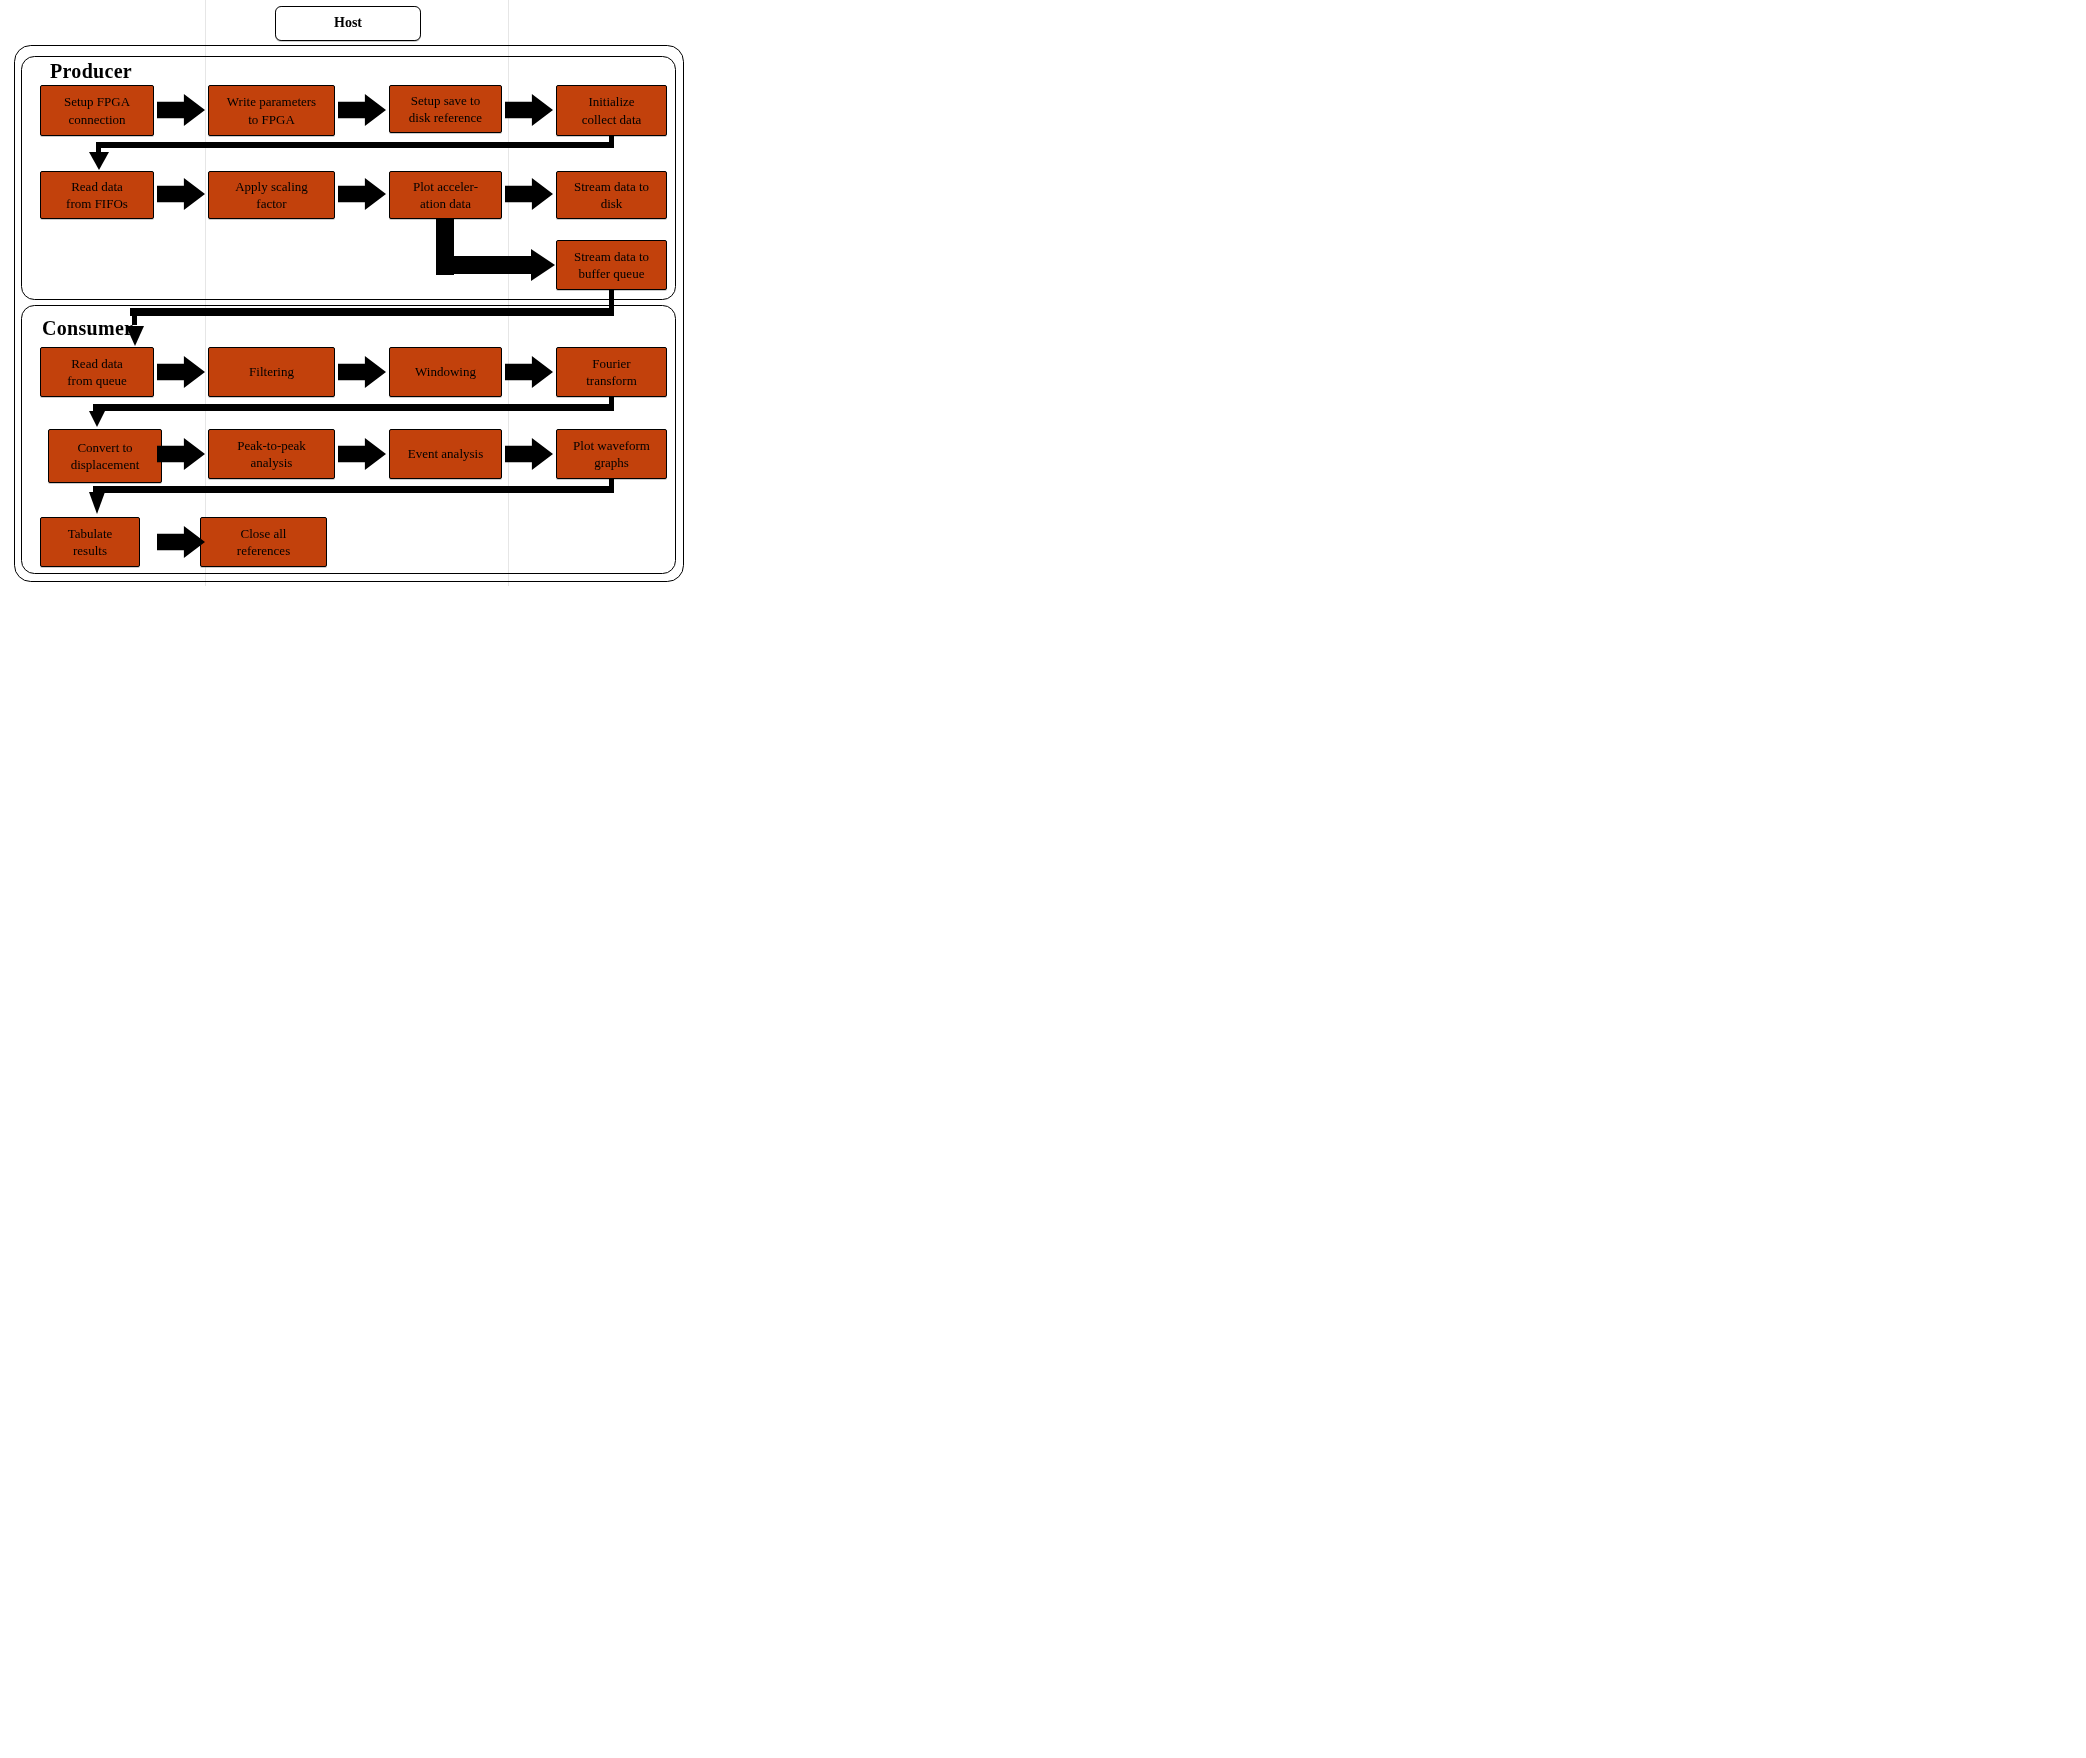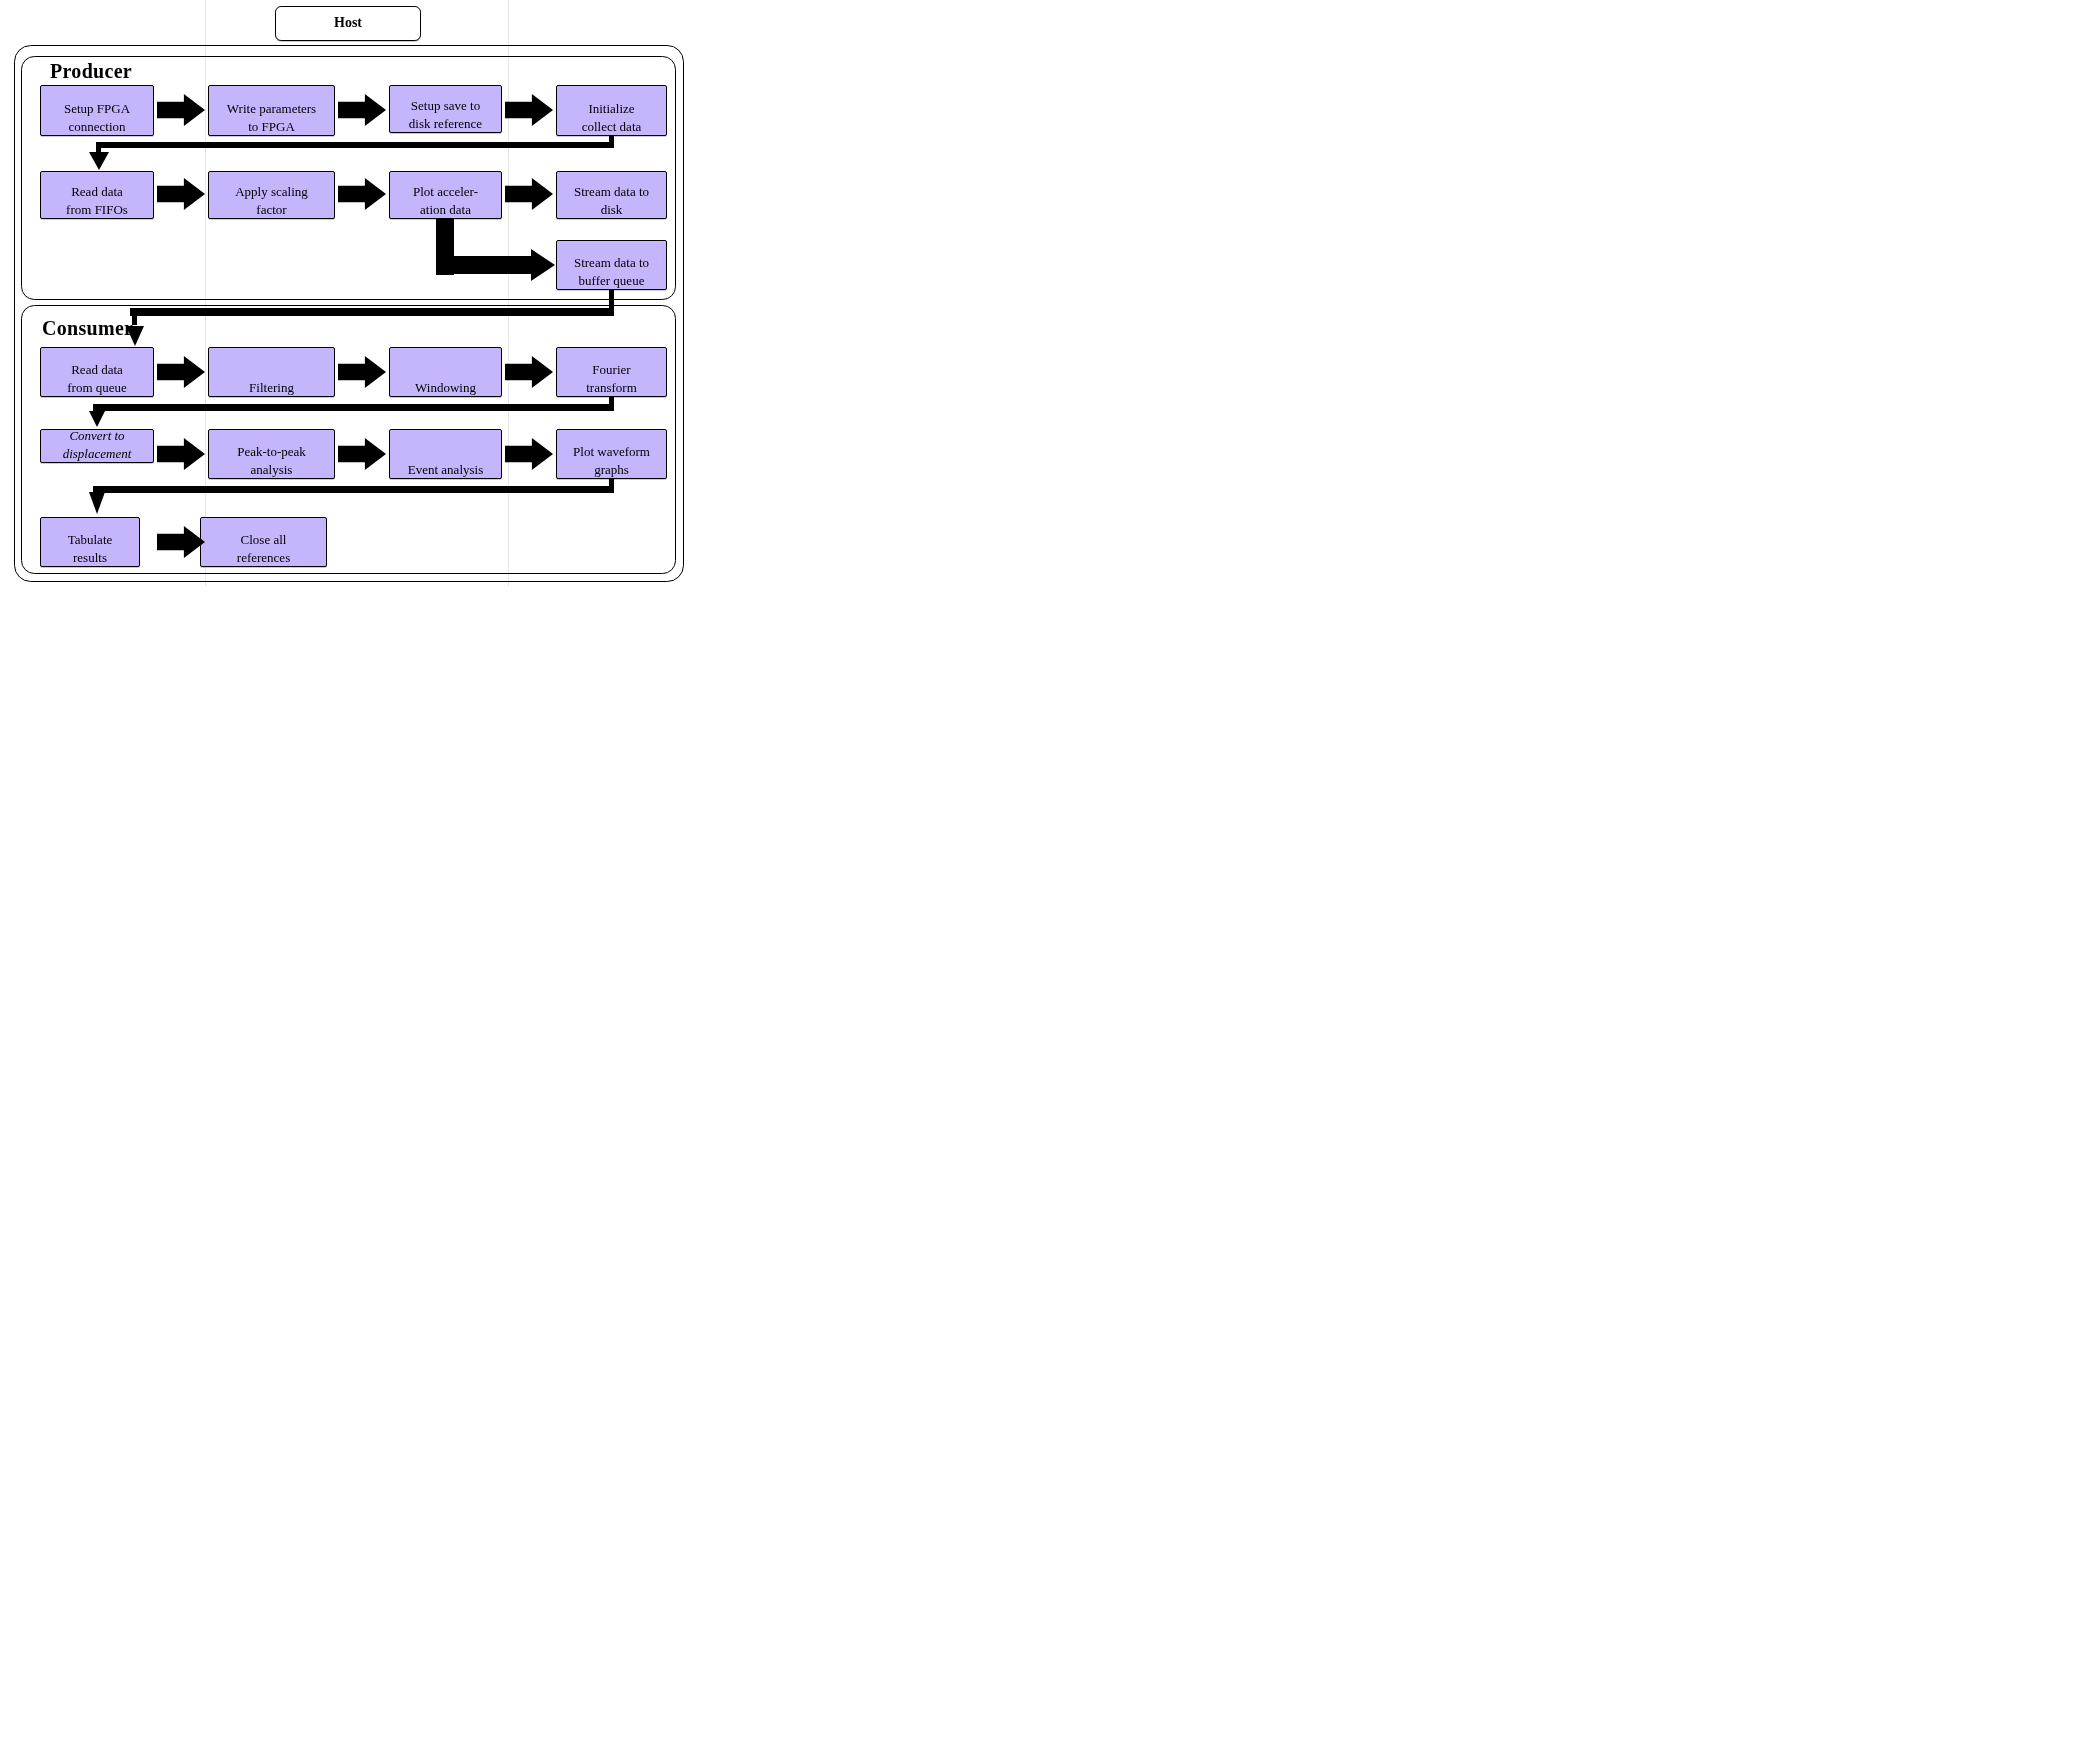--- a/index.html
+++ b/index.html
@@ -38,22 +38,22 @@
   .section-label{
     position:absolute;font-weight:bold;font-size:20px;z-index:3;letter-spacing:0.3px;
   }
   #producer-label{left:50px;top:60px;}
   #consumer-label{left:42px;top:317px;}
   #host-label,.host-text{font-weight:bold;font-size:14px;}
   
   .node{
     position:absolute;
     border:1.7px solid #000;border-radius:2px;
-    background:#c4b5fd;
-    display:flex;align-items:flex-end;justify-content:center;
+    background:#c2410c;
+    display:flex;align-items:center;justify-content:center;
     box-sizing:border-box;z-index:2;
     box-shadow:0 1.1px 0 rgba(110,110,110,.35);
   }
   .node-label{
     white-space:pre-line;text-align:center;
     font-size:13px;line-height:17.3px;
     padding:0 2.2px;
   }
   
   .block-arrow{
@@ -161,21 +161,21 @@
   </div>
 
   <div class="block-arrow" style="left:157px;top:356px;"></div>
   <div class="block-arrow" style="left:338px;top:356px;"></div>
   <div class="block-arrow" style="left:505px;top:356px;"></div>
 
   <div class="conn" style="left:609px;top:397px;width:5px;height:14px;"></div>
   <div class="conn" style="left:93px;top:404px;width:521px;height:6.7px;"></div>
   <div class="tri-down" style="left:89px;top:411px;border-left:8.4px solid transparent;border-right:8.4px solid transparent;border-top:16.7px solid #000;"></div>
 
-  <div class="node" style="left:40px;top:429px;width:114px;height:34px;font-style:italic;">
+  <div class="node" style="left:48px;top:429px;width:114px;height:54px;">
     <span class="node-label">Convert to
 displacement</span>
   </div>
   <div class="node" style="left:208px;top:429px;width:127px;height:50px;">
     <span class="node-label">Peak-to-peak
 analysis</span>
   </div>
   <div class="node" style="left:389px;top:429px;width:113px;height:50px;">
     <span class="node-label">Event analysis</span>
   </div>

